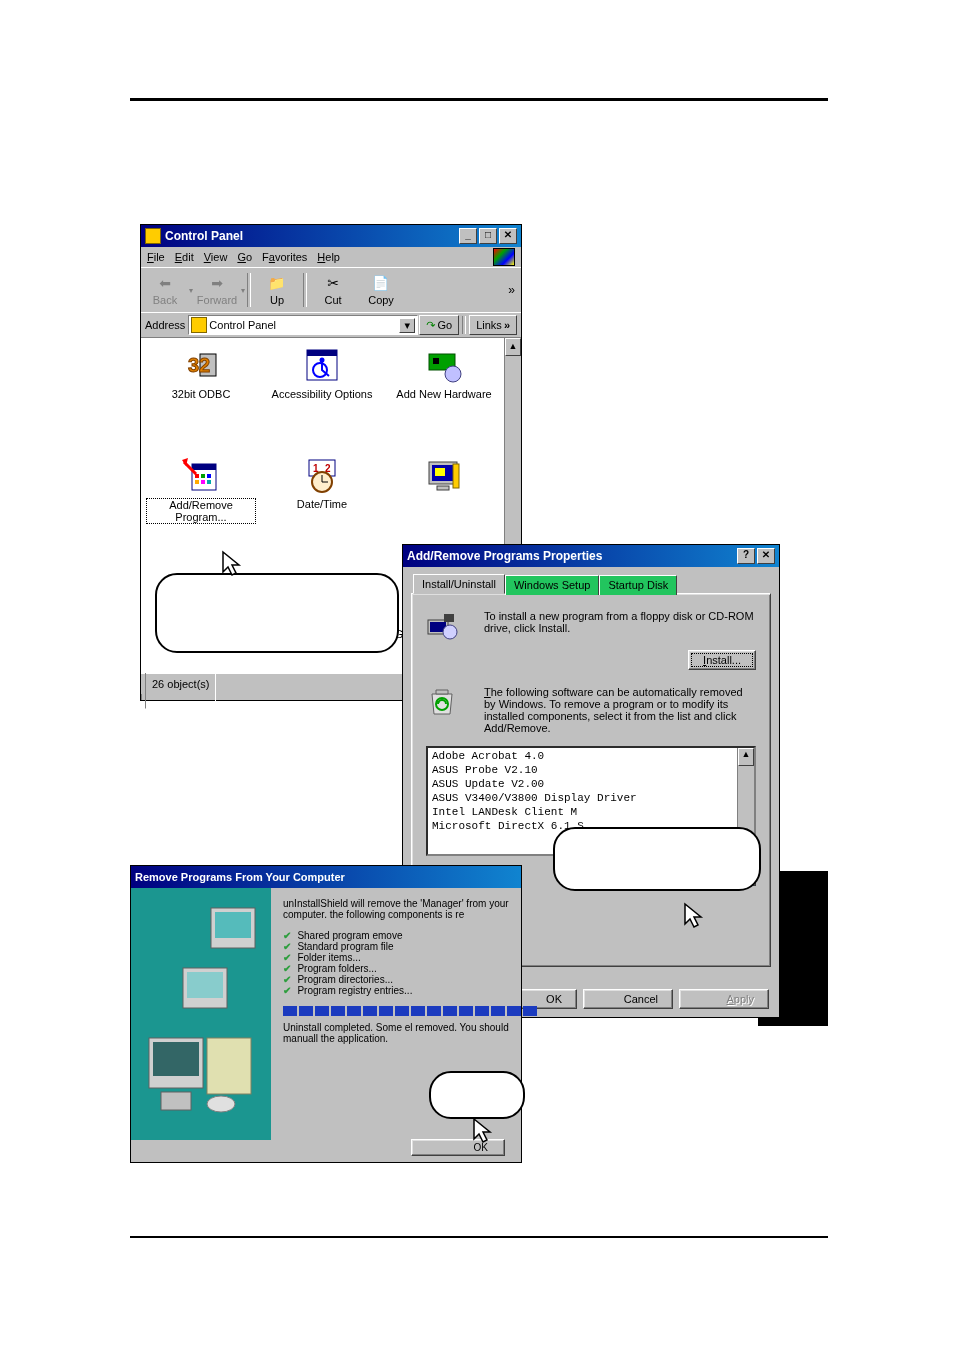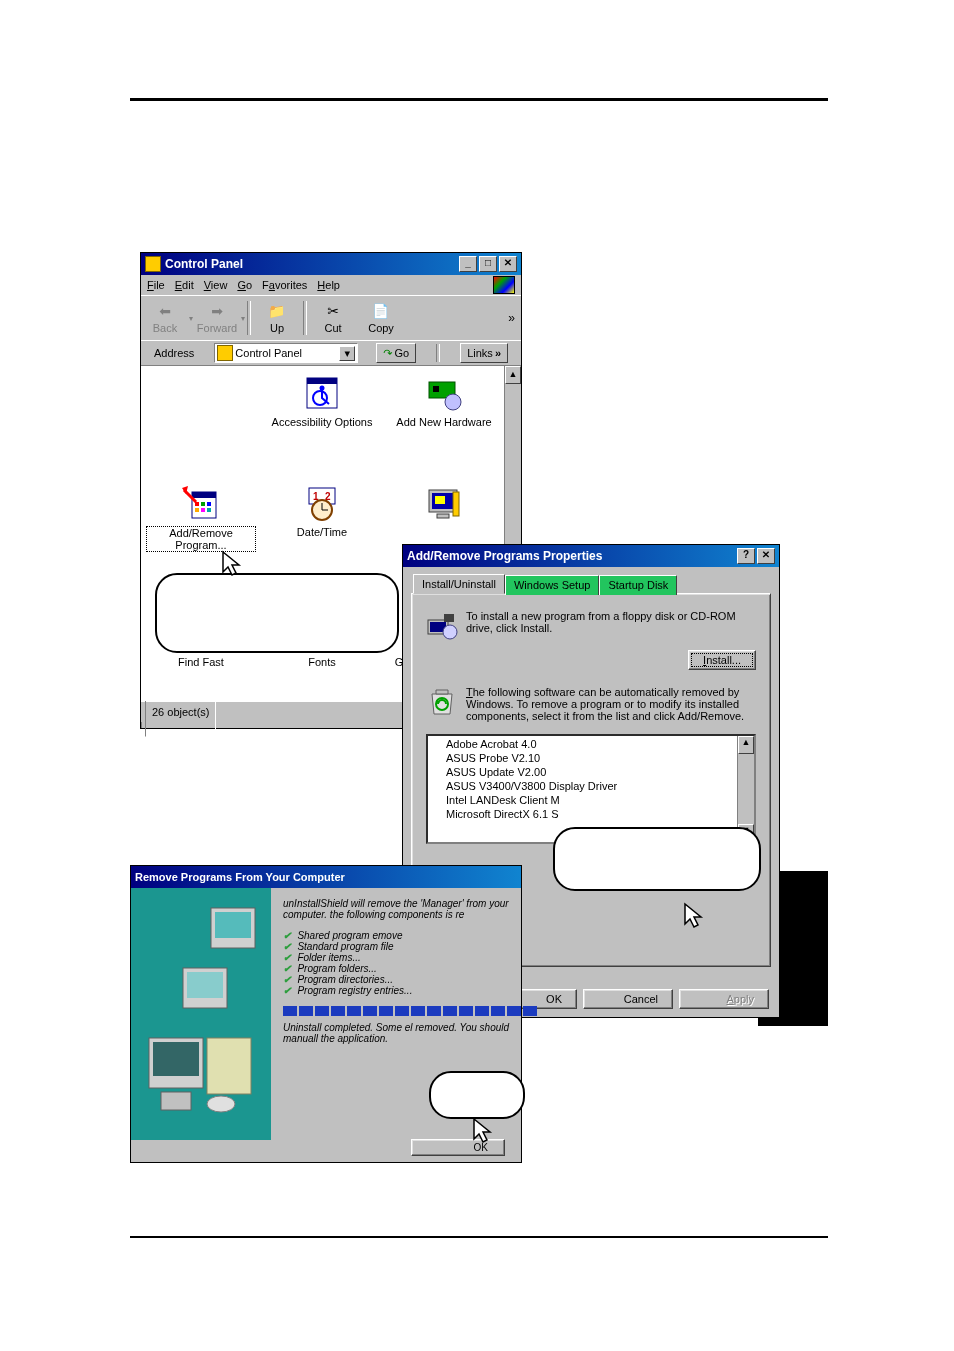--- a/index.html
+++ b/index.html
@@ -2,64 +2,64 @@
 <html><head>
 <meta charset="utf-8">
 <style>
 body { margin:0; background:#fff; font-family:"Times New Roman",serif; width:954px; }
 .page { position:relative; width:954px; height:1351px; background:#fff; }
 .hr-top { position:absolute; left:130px; top:98px; width:698px; border-top:3px solid #000; }
 .hr-bot { position:absolute; left:130px; top:1236px; width:698px; border-top:2px solid #000; }
 .sans { font-family:"MS Sans Serif",Tahoma,Arial,sans-serif; font-size:11px; color:#000; }
 .blackbox { position:absolute; left:758px; top:871px; width:70px; height:155px; background:#000; }
 
-.win-cp { position:absolute; left:140px; top:252px; width:380px; height:475px; border:1px solid #000; background:#c0c0c0; box-shadow:1px 1px 0 #808080 inset; }
+.win-cp { position:absolute; left:140px; top:224px; width:380px; height:475px; border:1px solid #000; background:#c0c0c0; box-shadow:1px 1px 0 #808080 inset; }
 .titlebar { background:linear-gradient(to right,#000080,#1084d0); color:#fff; font-family:Tahoma,Arial; font-size:12px; font-weight:bold; height:18px; padding:2px 4px; display:flex; align-items:center; }
 .titlebar .ticon { width:14px; height:14px; background:#ffcc00; border:1px solid #806600; margin-right:4px; display:inline-block; }
 .titlebar .spacer { flex:1; }
 .winbtn { width:16px; height:14px; background:#c0c0c0; border:1px solid #fff; border-right-color:#404040; border-bottom-color:#404040; margin-left:2px; font-family:Marlett,Arial; font-size:10px; text-align:center; line-height:12px; color:#000; }
 .menubar { background:#c0c0c0; height:20px; display:flex; align-items:center; padding:0 6px; gap:10px; }
 .menubar span { font-size:11px; }
 .menubar u { text-decoration:underline; }
 .toolbar { background:#c0c0c0; height:44px; display:flex; align-items:center; border-top:1px solid #fff; }
 .tbtn { width:48px; text-align:center; font-size:11px; color:#808080; }
 .tbtn.active { color:#000; }
 .tbtn .tico { width:22px; height:18px; margin:0 auto 2px; display:flex; align-items:center; justify-content:center; font-size:14px; }
 .tsep { width:2px; height:34px; border-left:1px solid #808080; border-right:1px solid #fff; margin:0 2px; }
 .texp { margin-left:auto; margin-right:6px; font-size:12px; }
-.addrbar { background:#c0c0c0; height:24px; display:flex; align-items:center; padding:0 13px; gap:18px; border-top:1px solid #fff; }
+.addrbar { background:#c0c0c0; height:24px; display:flex; align-items:center; padding:0 4px; gap:1px; border-top:1px solid #fff; }
 .addrbar .addrinput { flex:1; height:18px; background:#fff; border:1px solid #808080; border-right-color:#fff; border-bottom-color:#fff; display:flex; align-items:center; padding:0 2px; gap:2px; font-size:11px; }
 .addrbar .addrinput .dd { margin-left:auto; width:14px; text-align:center; background:#c0c0c0; border:1px solid #fff; border-right-color:#404040; border-bottom-color:#404040; }
 .addrbtn { padding:0 6px; height:18px; border:1px solid #fff; border-right-color:#404040; border-bottom-color:#404040; display:flex; align-items:center; gap:2px; font-size:11px; }
 .iconarea { position:relative; background:#fff; height:335px; border-top:1px solid #808080; overflow:hidden; }
 .iconarea .scrollbar { position:absolute; right:0; top:0; bottom:0; width:16px; background:#c0c0c0; border-left:1px solid #808080; }
 .iconarea .scrollbar .up,.iconarea .scrollbar .down{ height:16px; background:#c0c0c0; border:1px solid #fff; border-right-color:#404040; border-bottom-color:#404040; text-align:center; font-size:9px; line-height:14px; }
 .desktop-icon { position:absolute; width:110px; text-align:center; font-size:11px; }
 .desktop-icon .ico { width:38px; height:36px; margin:0 auto 4px; }
 .statusbar { height:20px; background:#c0c0c0; border-top:1px solid #fff; display:flex; align-items:center; padding:0 4px; font-size:11px; }
 .statusbar .cell { border:1px solid #808080; border-right-color:#fff; border-bottom-color:#fff; padding:18px 6px; }
 
 .win-ar { position:absolute; left:402px; top:544px; width:376px; height:472px; border:1px solid #000; background:#c0c0c0; }
 .tabs { display:flex; padding:6px 16px 0 10px; }
 .tab { border:1px solid #fff; border-right-color:#404040; border-bottom:none; background:#22c55e; padding:3px 8px; font-size:11px; position:relative; top:1px; }
 .tab.active { background:#c0c0c0; z-index:2; border-bottom:1px solid #c0c0c0; }
 .tab:not(.active){ top:2px; }
 .tabpanel { margin:0 8px 8px; border:1px solid #fff; border-left-color:#fff; border-top-color:#fff; border-right-color:#404040; border-bottom-color:#404040; box-shadow:inset 1px 1px 0 #dfdfdf, inset -1px -1px 0 #808080; padding:16px 14px; height:374px; box-sizing:border-box; }
-.row { display:flex; gap:8px; margin-bottom:12px; }
+.row { display:flex; gap:26px; margin-bottom:12px; }
 .licon { width:32px; height:32px; flex:0 0 32px; }
 .btn { background:#c0c0c0; border:1px solid #fff; border-right-color:#404040; border-bottom-color:#404040; box-shadow:inset -1px -1px 0 #808080, inset 1px 1px 0 #dfdfdf; padding:3px 14px; font-size:11px; min-width:60px; text-align:right; }
 .btn.disabled { color:#808080; text-shadow:1px 1px 0 #fff; }
 .btn.dotted { outline:1px dotted #000; outline-offset:-4px; }
 .listbox { border:2px inset #808080; background:#fff; height:106px; position:relative; font-size:11px; }
-.listbox .items { padding:1px 18px; line-height:14px; }
+.listbox .items { padding:1px 4px; line-height:14px;font-family:Liberation Mono, monospace; }
 .listbox .lsb { position:absolute; right:0; top:0; bottom:0; width:16px; background:#c0c0c0; border-left:1px solid #808080; }
 .dlgbtns { position:absolute; bottom:8px; right:10px; display:flex; gap:6px; }
 
 .win-un { position:absolute; left:130px; top:865px; width:390px; height:296px; border:1px solid #000; background:#c0c0c0; }
-.win-un .body { display:flex; height:252px;font-style:italic; }
+.win-un .body { display:flex; height:252px; }
 .win-un .pic { width:140px; background:#1b9690; position:relative; }
 .win-un .rtxt { flex:1; padding:10px 12px 6px; font-size:10px; }
 .win-un .check { color:#2e9e3e; margin-right:6px; font-weight:bold; }
 .win-un .prog { display:flex; gap:2px; margin:10px 0 6px; }
 .win-un .prog span { width:14px; height:10px; background:#1b3bbf; }
 .win-un .footbtn { position:absolute; right:16px; bottom:6px; }
 
 .callout { position:absolute; border:2px solid #000; border-radius:22px; background:#fff; }
 </style>
 </head>
@@ -116,20 +116,27 @@
           <span>Links</span> 
           <b>»</b>
         </div>
   </div>
   <div class="iconarea">
     <div class="scrollbar">
           <div class="up">▲</div>
           <div class="down" style="position:absolute;bottom:0;left:0;right:0;">▼</div>
         </div>
 
+    <div class="desktop-icon" style="left:5px;top:10px;">
+      <div class="ico"><svg viewBox="0 0 38 36">
+              <rect x="18" y="6" width="16" height="22" fill="#c0c0c0" stroke="#000"></rect>
+              <text x="6" y="24" font-size="20" font-weight="bold" fill="#e08000" stroke="#804000">32</text>
+            </svg></div>
+      <span>32bit ODBC</span>
+    </div>
     <div class="desktop-icon" style="left:126px;top:10px;">
       <div class="ico"><svg viewBox="0 0 38 36">
               <rect x="4" y="2" width="30" height="30" fill="#fff" stroke="#000080"></rect>
               <rect x="4" y="2" width="30" height="6" fill="#000080"></rect>
               <circle cx="17" cy="22" r="7" fill="none" stroke="#0000ff" stroke-width="2"></circle>
               <circle cx="19" cy="12" r="2.5" fill="#0000ff"></circle>
               <path d="M19 14 L19 22 L26 28" stroke="#0000ff" stroke-width="2" fill="none"></path>
             </svg></div>
       <span>Accessibility Options</span>
     </div>

